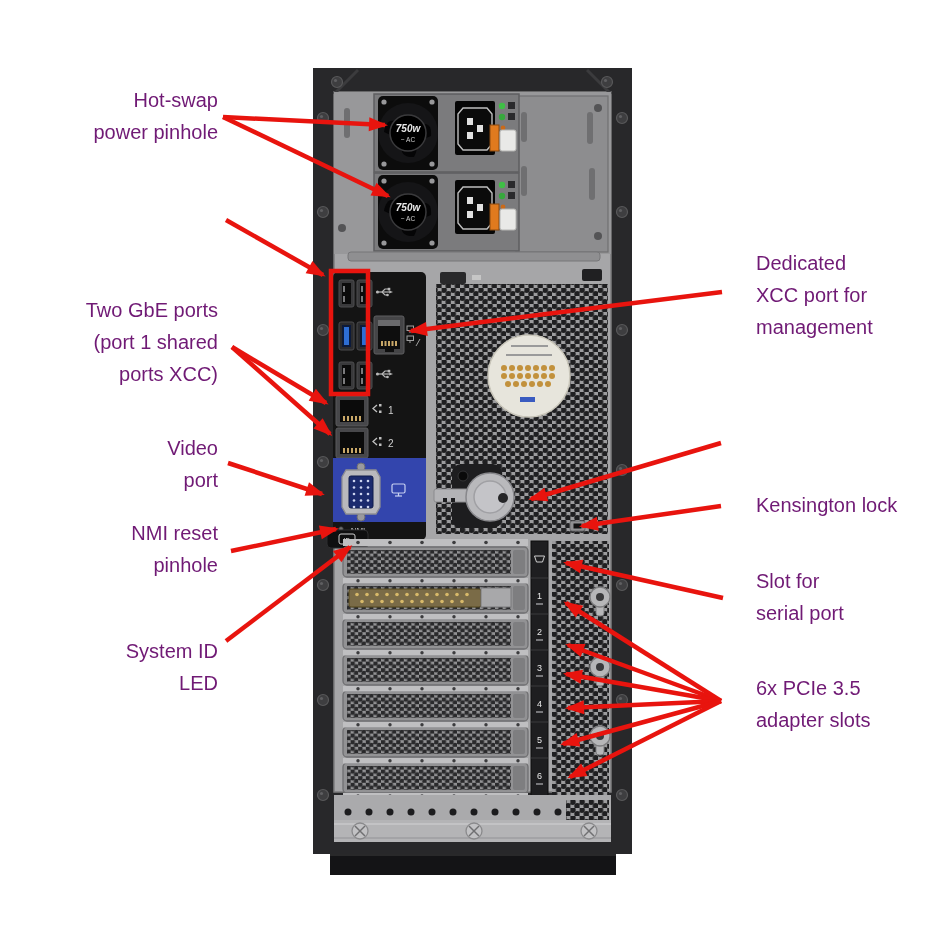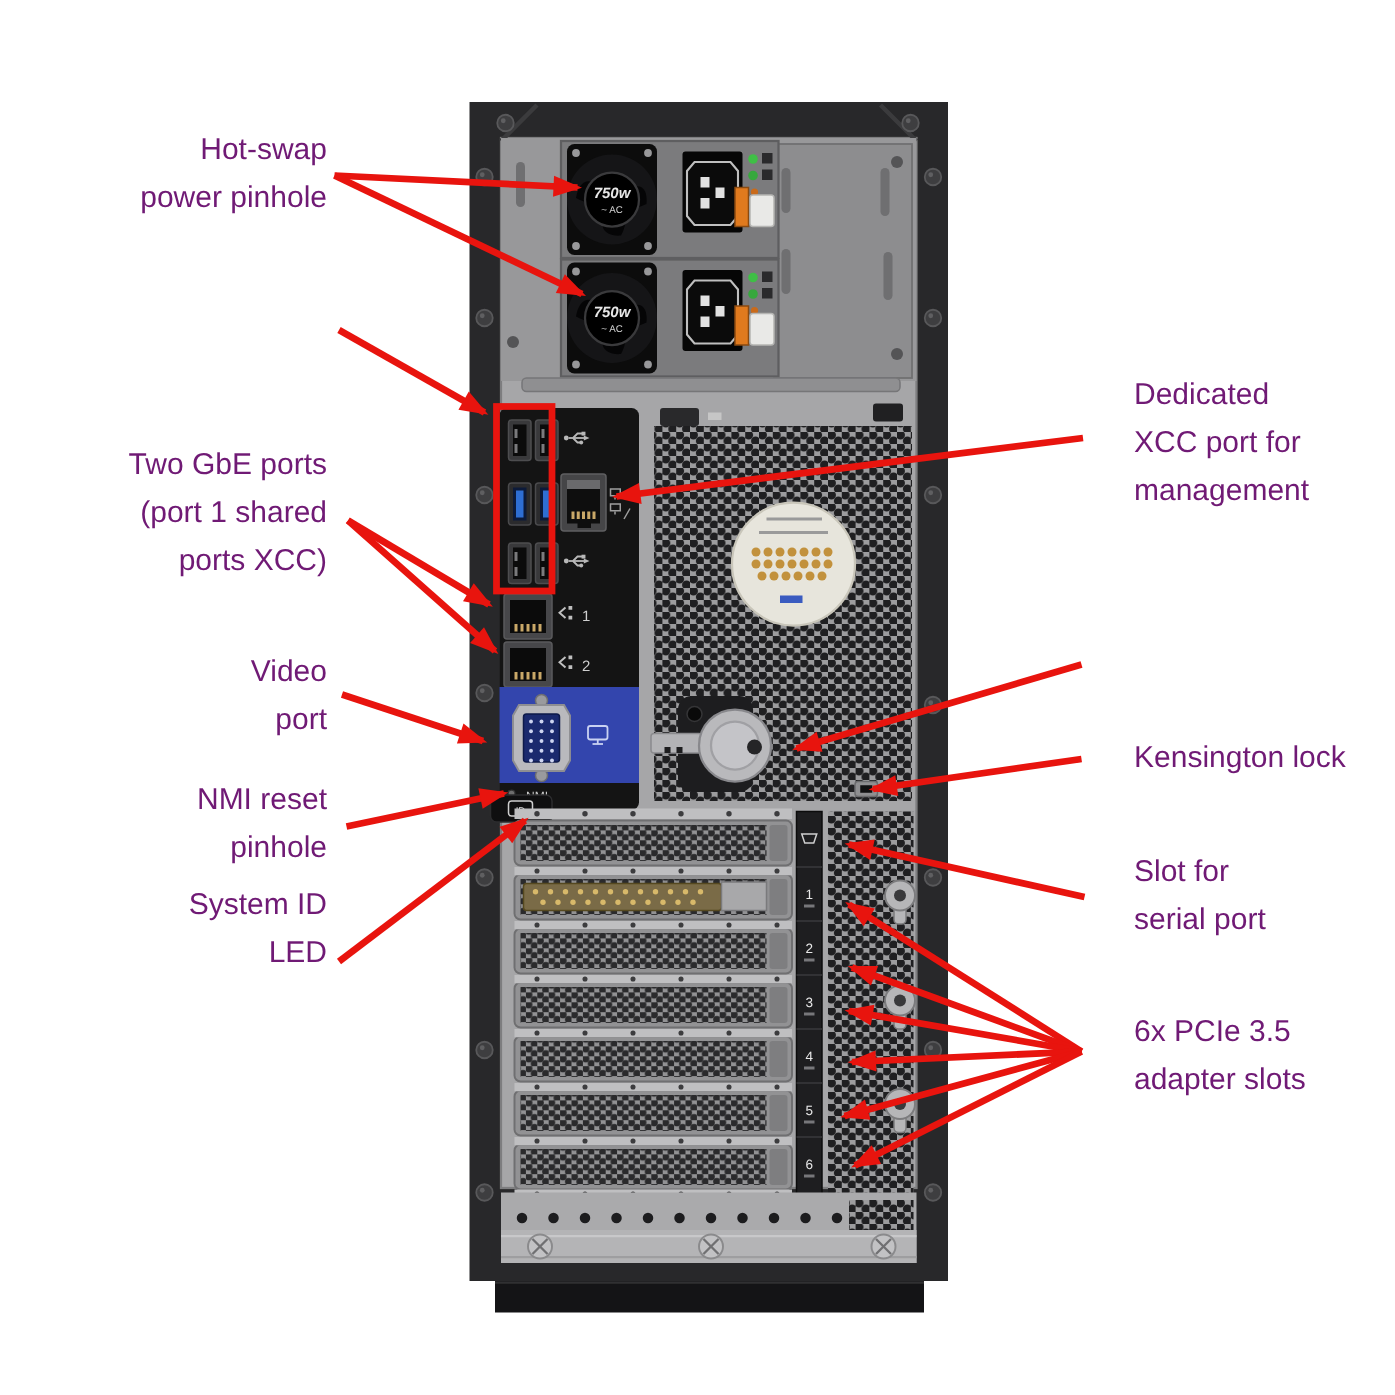--- a/index.html
+++ b/index.html
@@ -518,21 +518,21 @@
   <div>ports XCC)</div>
 </div>
 <div class="callout left" style="top:517px">
   <div>NMI reset</div>
   <div>pinhole</div>
 </div>
 <div class="callout left" style="top:432px">
   <div>Video</div>
   <div>port</div>
 </div>
-<div class="callout left" style="top:587px">
+<div class="callout left" style="top:635px">
   <div>System ID</div>
   <div>LED</div>
 </div>
 
 <div class="callout right" style="top:247px">
   <div>Dedicated</div>
   <div>XCC port for</div>
   <div>management</div>
 </div>
 <div class="callout right" style="top:489px">

